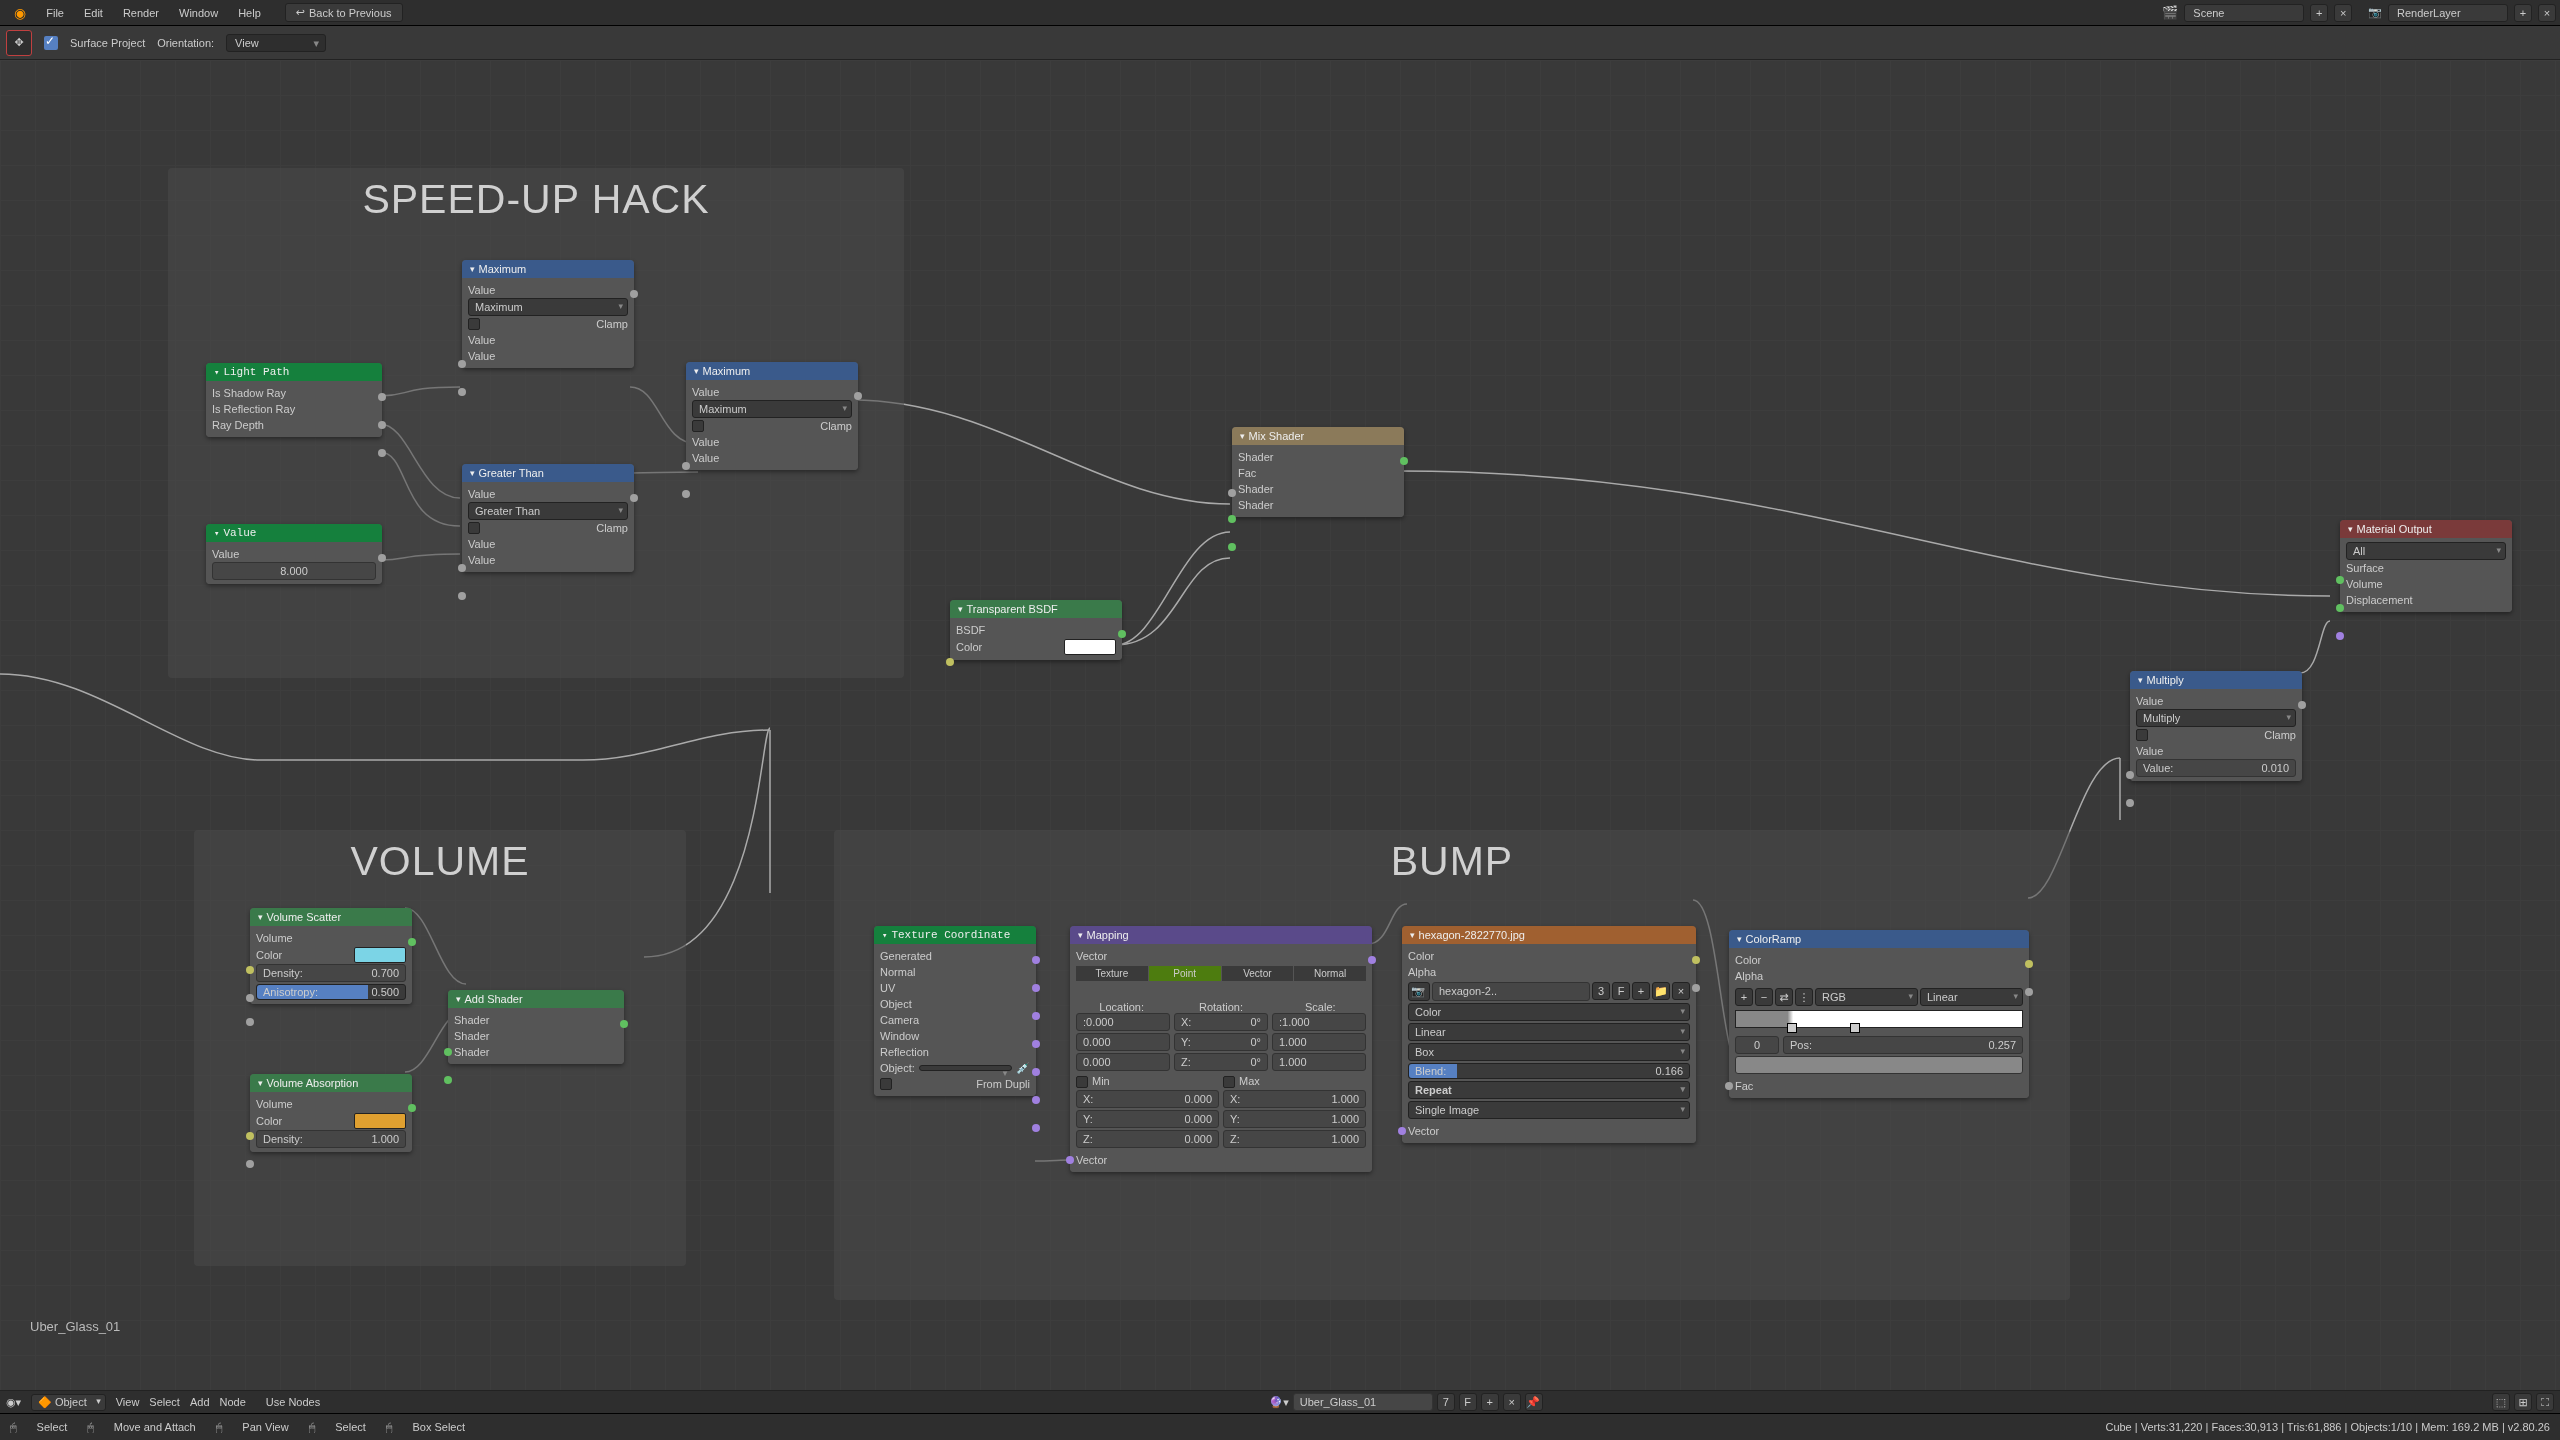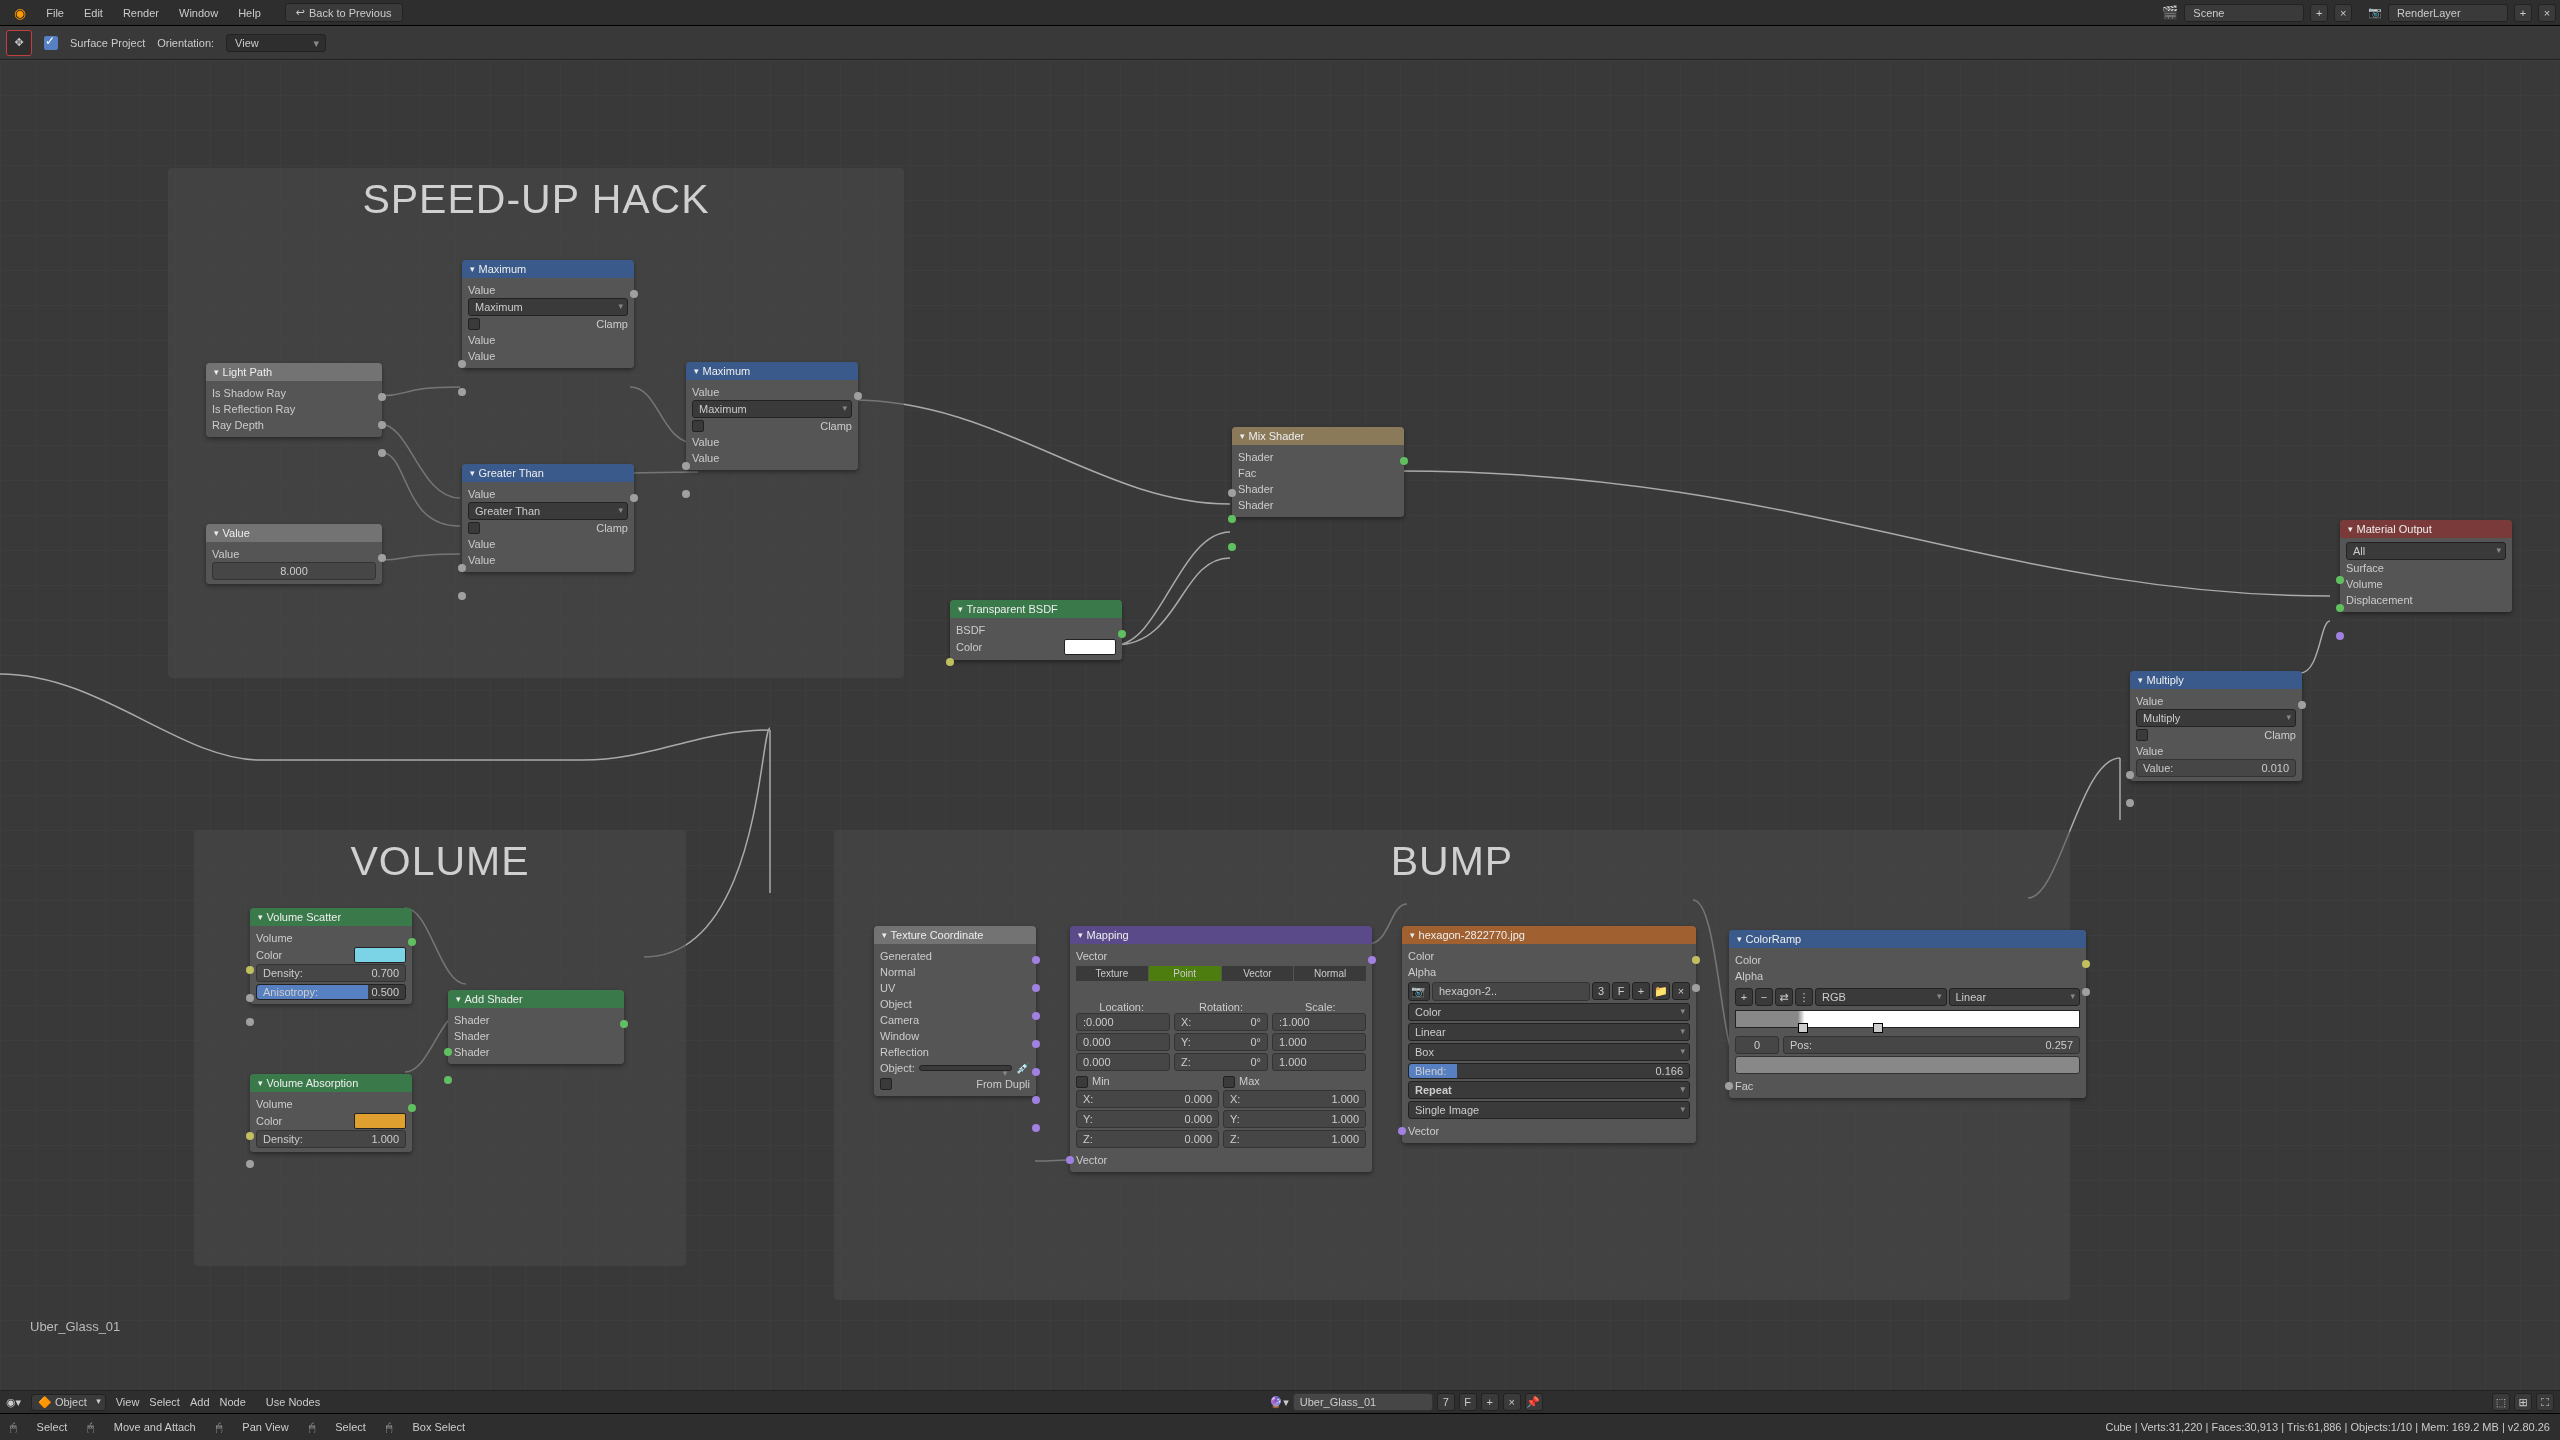--- a/index.html
+++ b/index.html
@@ -16,21 +16,21 @@
 .toolbar .chk::after{content:"✓"; color:#fff; position:absolute; left:1px; top:-2px; font-size:12px;}
 .toolbar .dropdown { background:#2e2e2e; border:1px solid #222; padding:2px 20px 2px 8px; border-radius:3px; position:relative; min-width:100px;}
 .toolbar .dropdown::after{content:"▾"; position:absolute; right:6px; top:2px; color:#888;}
 .editor { position:absolute; top:60px; left:0; right:0; bottom:50px; background:#393939; overflow:hidden;}
 .grid { position:absolute; inset:0; background-image:linear-gradient(#3d3d3d 1px,transparent 1px),linear-gradient(90deg,#3d3d3d 1px,transparent 1px); background-size:35px 35px;}
 .frame { position:absolute; background:rgba(75,75,75,0.55); border-radius:4px; }
 .frame-title { text-align:center; font-size:41px; color:#d0d0d0; padding:8px 0; letter-spacing:1px;}
 .node { position:absolute; background:#555; border-radius:4px; box-shadow:0 2px 4px rgba(0,0,0,0.4); }
 .node-header { padding:3px 8px; border-radius:4px 4px 0 0; font-size:11px; color:#eee; display:flex; align-items:center; gap:4px;}
 .node-header::before{content:"▾"; font-size:9px;}
-.hdr-red{background:#737373;} .hdr-blue{background:#3a5a8b;} .hdr-green{background:#3a7a4a;} .hdr-tan{background:#8b7a5a;} .hdr-orange{background:#a06030;} .hdr-purple{background:#5a4a8a;} .hdr-gray{background:#666;}
+.hdr-red{background:#15803d;font-family:Liberation Mono, monospace;} .hdr-blue{background:#3a5a8b;} .hdr-green{background:#3a7a4a;} .hdr-tan{background:#8b7a5a;} .hdr-orange{background:#a06030;} .hdr-purple{background:#5a4a8a;} .hdr-gray{background:#666;}
 .node-body { padding:4px 6px; background:#555; border-radius:0 0 4px 4px;}
 .socket-row { display:flex; align-items:center; justify-content:space-between; padding:1px 0; font-size:11px; min-height:16px;}
 .socket-dot { width:8px; height:8px; border-radius:50%; position:absolute; }
 .dot-gray{background:#a0a0a0;} .dot-yellow{background:#c0c060;} .dot-green{background:#60c060;} .dot-purple{background:#a080e0;}
 .out-row{text-align:right;}
 .select-box { background:#3a3a3a; border:1px solid #222; padding:2px 18px 2px 6px; border-radius:3px; width:100%; position:relative; font-size:11px;}
 .select-box::after{content:"▾"; position:absolute; right:4px; top:2px; font-size:9px; color:#888;}
 .checkbox { width:12px; height:12px; background:#3a3a3a; border:1px solid #222; border-radius:2px; display:inline-block; vertical-align:middle; margin-right:4px;}
 .num-field { background:#464646; border:1px solid #333; padding:2px 6px; border-radius:3px; font-size:11px; display:flex; justify-content:space-between;}
 .color-swatch { width:52px; height:16px; border-radius:2px; border:1px solid #222; }
@@ -549,21 +549,21 @@
       <div class="select-box" style="margin-top:2px;"><span>Single Image</span></div>
       <div class="socket-row" style="margin-top:4px;">
           <span>Vector</span>
         </div>
     </div>
     <div class="socket-dot dot-yellow" style="right:-4px; top:30px;"></div>
     <div class="socket-dot dot-gray" style="right:-4px; top:58px;"></div>
     <div class="socket-dot dot-purple" style="left:-4px; bottom:8px;"></div>
   </div>
 
-  <div class="node" style="left:1729px; top:870px; width:357px;">
+  <div class="node" style="left:1729px; top:870px; width:300px;">
     <div class="node-header hdr-blue">ColorRamp</div>
     <div class="node-body">
       <div class="socket-row out-row">
           <span>Color</span>
         </div>
       <div class="socket-row out-row">
           <span>Alpha</span>
         </div>
       <div style="display:flex; gap:2px; margin:4px 0;">
         <div class="scene-btn">+</div>

